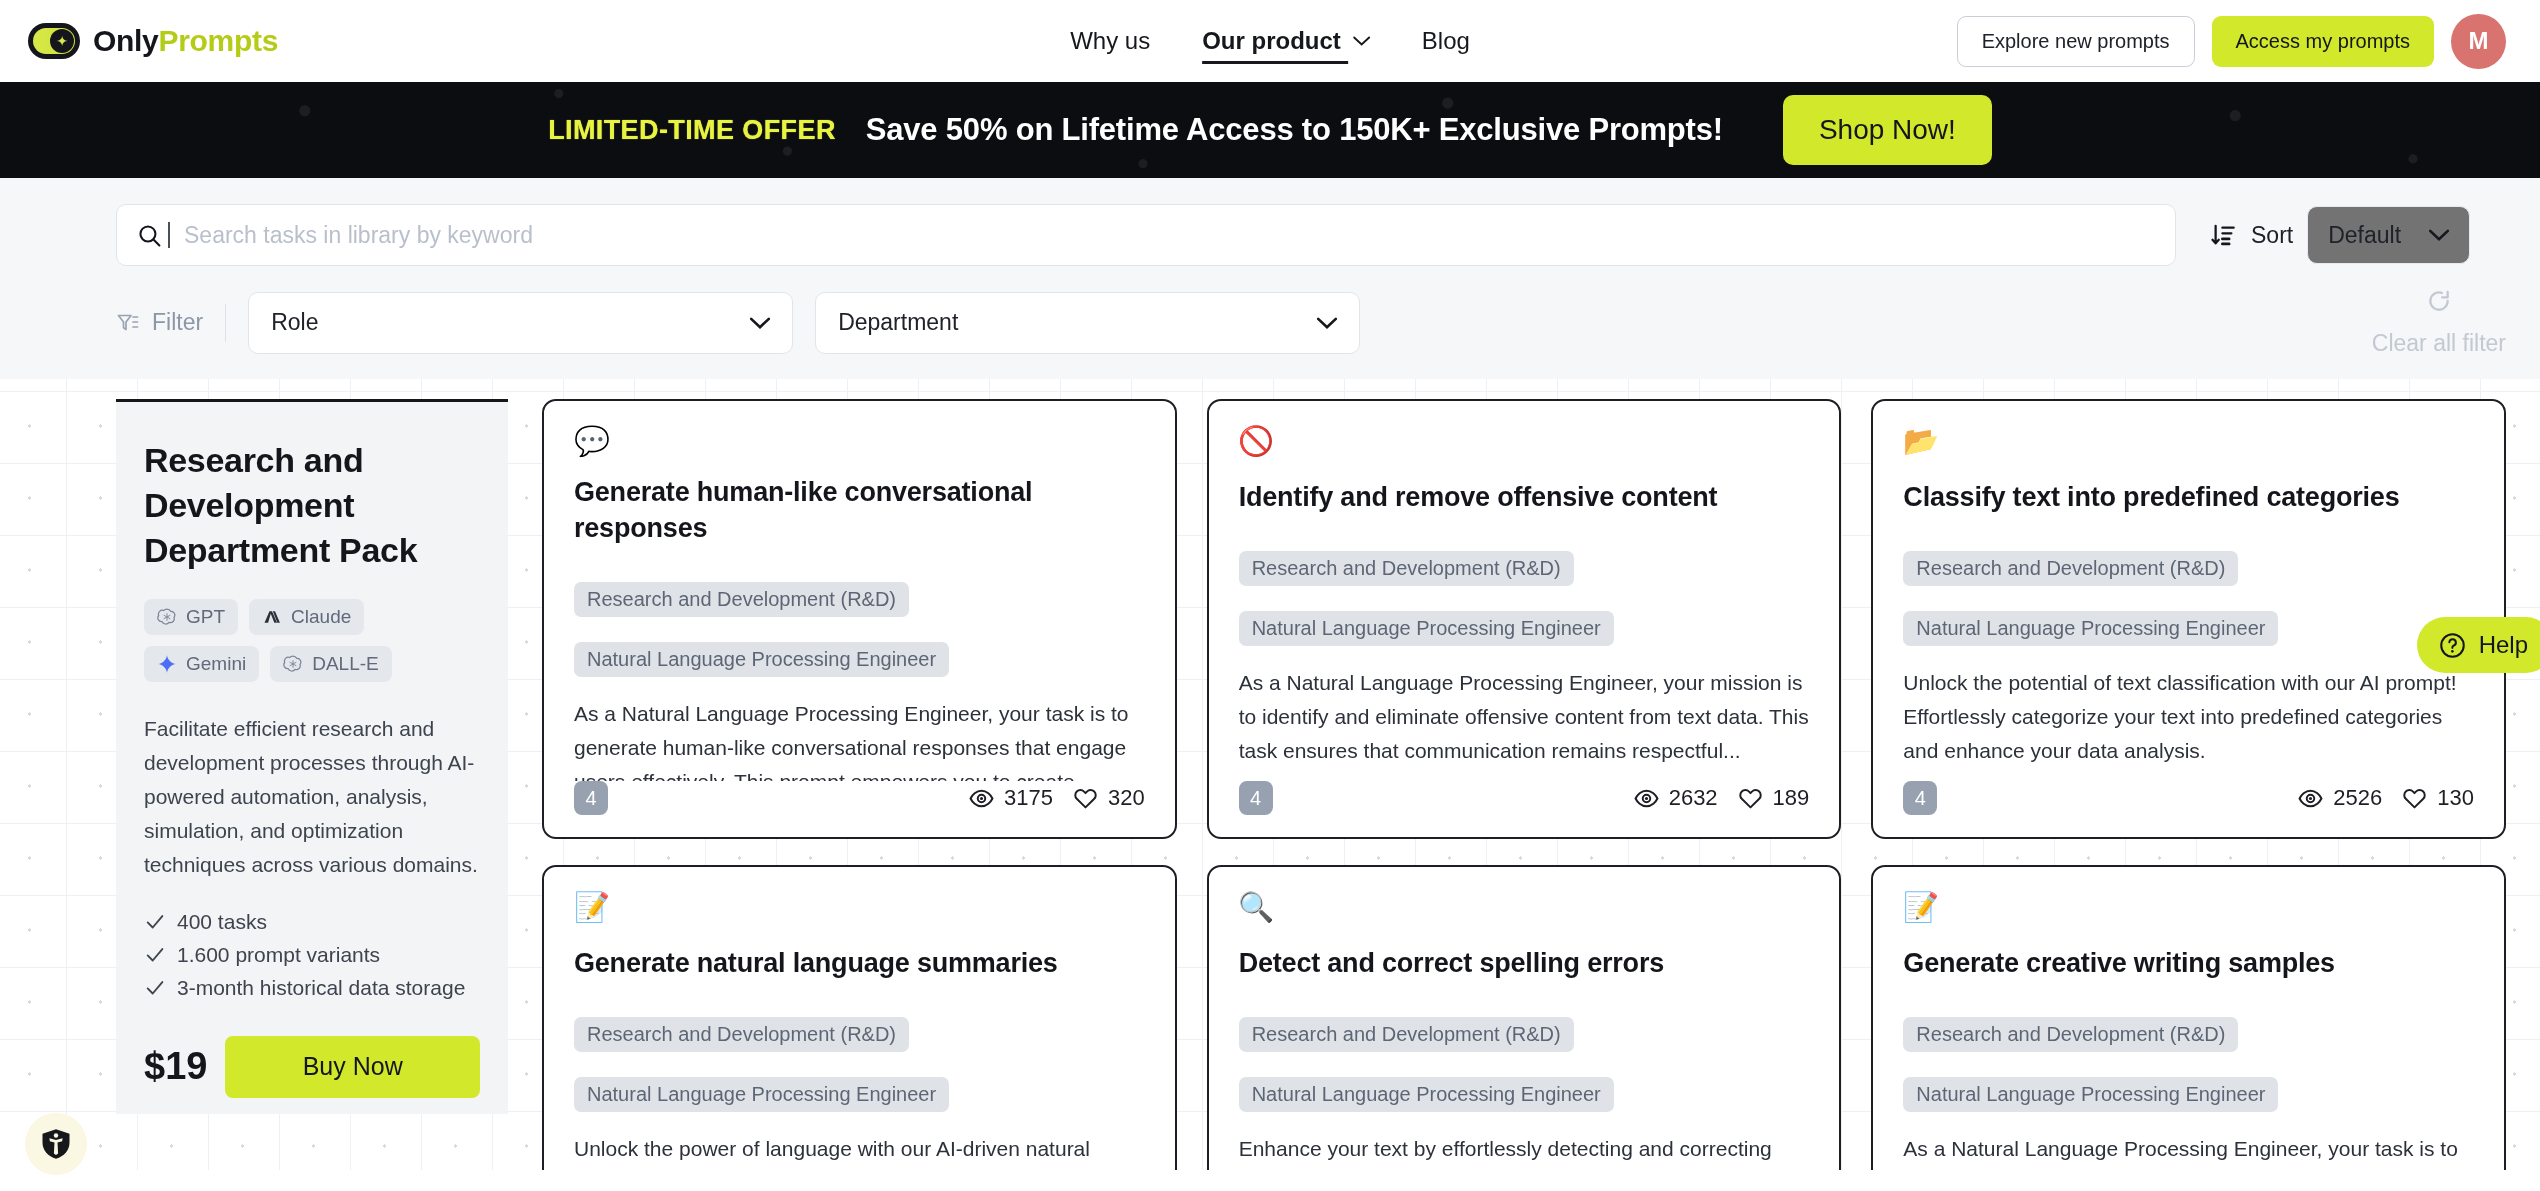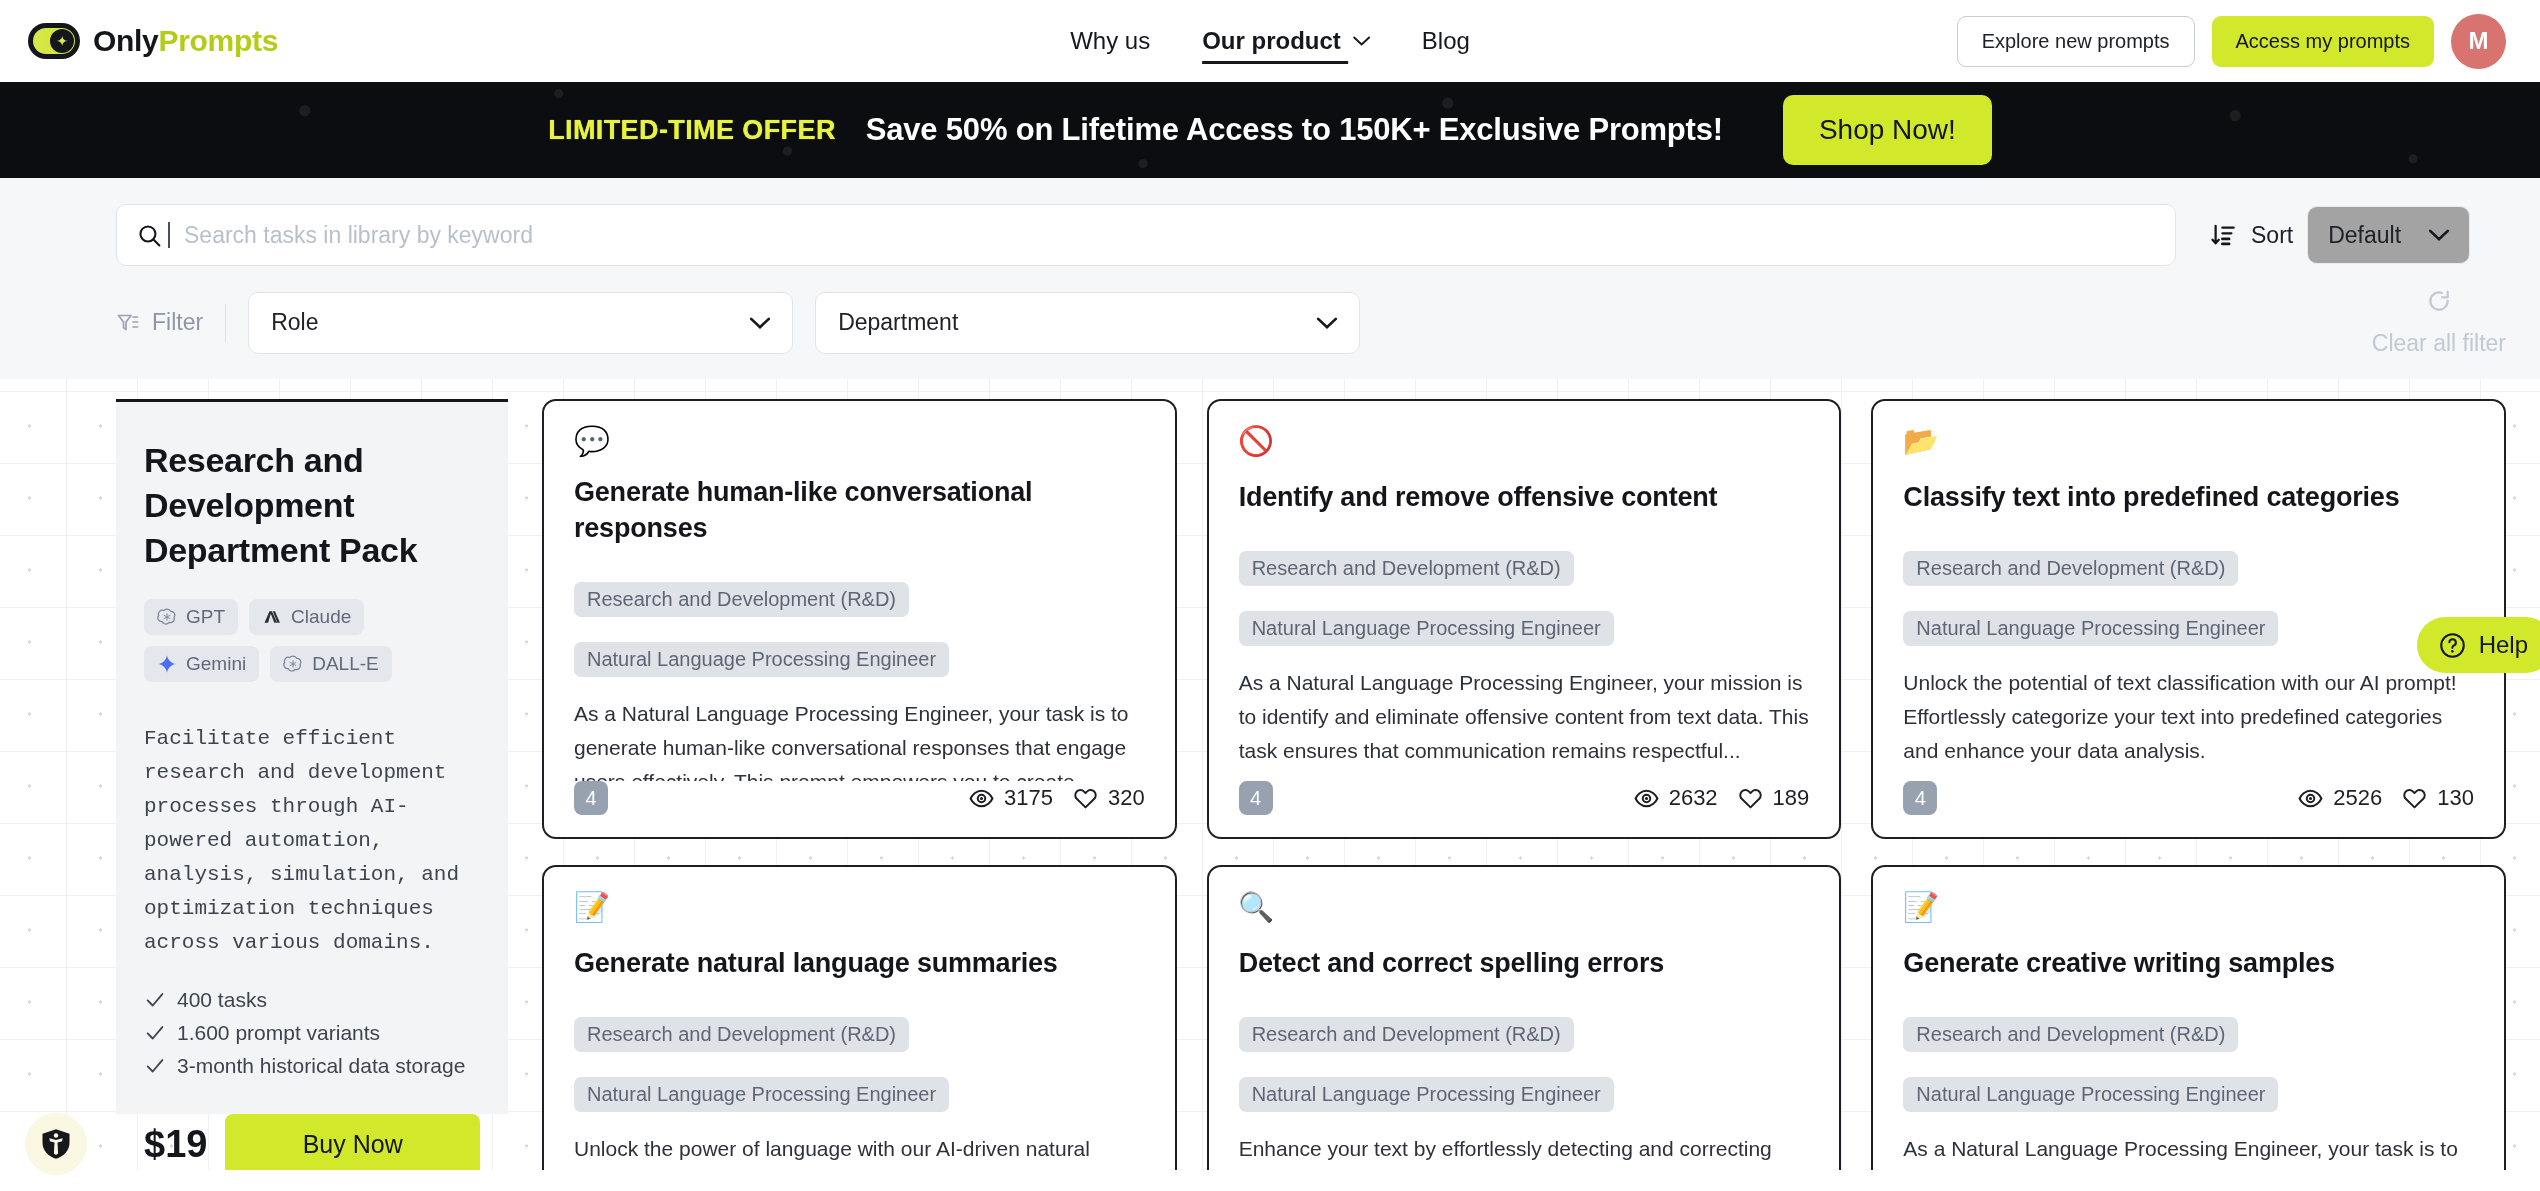--- a/index.html
+++ b/index.html
@@ -136,21 +136,21 @@
   .search-input::placeholder { color: #b9c0cc; }
   .caret {
     width: 2px; height: 26px; background: #4a4f58; margin-left: -8px;
     animation: blink 1.1s steps(1,end) infinite;
   }
   @keyframes blink { 50% { opacity: 0; } }
 
   .sort-group { display: flex; align-items: center; gap: 14px; margin-left: 10px; }
   .sort-label { font-size: 23px; color: #20222a; }
   .sort-select {
-    background: #a3a3a3; border: 1.5px solid #e7eaee; border-radius: 10px;
+    background: #737373; border: 1.5px solid #e7eaee; border-radius: 10px;
     height: 58px; display: flex; align-items: center; gap: 28px;
     padding: 0 20px; cursor: pointer; min-width: 145px;
     justify-content: space-between;
   }
   .sort-select span { font-size: 23px; color: #20222a; }
 
   .row2 { display: flex; align-items: center; gap: 22px; margin-top: 22px; }
   .filter-label {
     display: flex; align-items: center; gap: 12px;
     font-size: 23px; color: #8e97a6; padding-right: 22px;
@@ -203,21 +203,21 @@
     letter-spacing: -0.3px;
   }
   .models { display: flex; flex-wrap: wrap; gap: 11px; margin-top: 26px; }
   .model {
     background: #e4e7ec; border-radius: 8px;
     display: flex; align-items: center; gap: 9px;
     padding: 7px 13px; font-size: 19px; color: #61697a;
   }
   .model .mi { width: 20px; height: 20px; display:block; }
   .pack-desc {
-    margin-top: 40px; font-size: 21px; line-height: 1.62; color: #3e444f; font-family: Liberation Mono, monospace;
+    margin-top: 30px; font-size: 21px; line-height: 1.62; color: #3e444f;
   }
   .feats { margin-top: 28px; display: flex; flex-direction: column; gap: 9px; }
   .feat { display: flex; align-items: center; gap: 11px; font-size: 21px; color: #3e444f; }
   .feat svg { flex: 0 0 auto; }
   .buy-row { margin-top: 36px; display: flex; align-items: center; gap: 18px; }
   .price { font-size: 38px; font-weight: 700; color: #14161c; }
   .buy-btn {
     flex: 1; background: #d2e82b; border: none; border-radius: 8px;
     height: 62px; font-size: 25px; color: #14161c; cursor: pointer;
     font-family: inherit;

